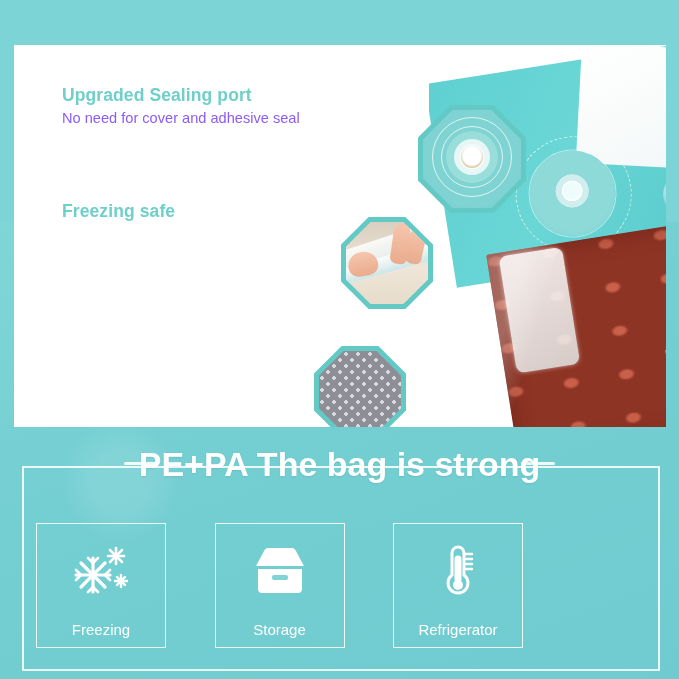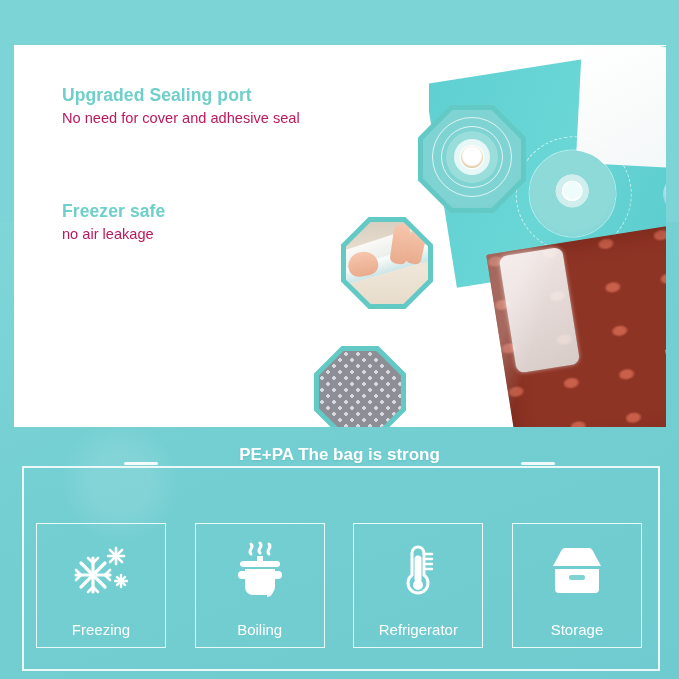--- a/index.html
+++ b/index.html
@@ -34,21 +34,21 @@
   .card{
     position:absolute;left:14px;top:30px;width:652px;height:382px;
     background:#ffffff;overflow:hidden;
   }
   .feat{position:absolute;left:48px;}
   .feat h3{
     margin:0 0 3px 0;font-size:17.5px;font-weight:bold;color:#6fcfca;
     letter-spacing:.1px;white-space:nowrap;
   }
   .feat p{
-    margin:0;font-size:14.6px;line-height:1.26;color:#be185d;white-space:nowrap;
+    margin:0;font-size:14.6px;line-height:1.26;color:#8b5cf6;white-space:nowrap;
   }
   .f1{top:40px;}
   .f2{top:156px;}
   .f3{top:302px;}
 
   
   .oct{
     position:absolute;
     clip-path:polygon(30% 0,70% 0,100% 30%,100% 70%,70% 100%,30% 100%,0 70%,0 30%);
   }
@@ -171,35 +171,35 @@
     opacity:.92;
   }
   .slider::after{
     content:"";position:absolute;left:50%;top:50%;transform:translate(-50%,-50%);
     width:14px;height:14px;border-radius:50%;background:#2aa6c4;opacity:.55;
   }
 
   
   .banner-title{
     position:absolute;left:0;top:430px;width:679px;text-align:center;
-    color:#ffffff;font-size:17px;font-weight:bold;line-height:1.15;
+    color:#ffffff;font-size:34px;font-weight:bold;line-height:1.15;
     text-shadow:0 1px 2px rgba(0,0,0,.08);
   }
   .dash{
     position:absolute;top:447px;width:34px;height:3px;background:rgba(255,255,255,.9);border-radius:2px;
   }
   .dash.l{left:124px;}
   .dash.r{right:124px;}
 
   .panel{
     position:absolute;left:22px;top:451px;width:634px;height:201px;
     border:2px solid rgba(255,255,255,.85);
   }
   .tiles{
-    position:absolute;left:36px;top:508px;width:606px;height:123px;
+    position:absolute;left:36px;top:508px;width:487px;height:123px;
     display:flex;justify-content:space-between;
   }
   .tile{
     width:128px;height:123px;border:1.5px solid rgba(255,255,255,.85);
     position:relative;
   }
   .tile .glyph{
     position:absolute;left:0;right:0;top:14px;height:66px;
     display:flex;align-items:center;justify-content:center;color:#ffffff;
   }
@@ -237,22 +237,21 @@
         <div class="slider"></div>
       </div>
     </div>
 
     <div class="feat f1">
       <h3>Upgraded Sealing port</h3>
       <p>No need for cover and adhesive seal</p>
     </div>
 
     <div class="feat f2">
-      <h3>Freezer safe</h3>
-      <p>no air leakage</p>
+      <h3>Freezing safe</h3>
     </div>
 
 
     <div class="oct oct-ring" id="badge-valve">
       <div class="oct-in">
         <div class="valve-face"></div>
         <div class="valve-ring"></div>
         <div class="valve-ring r2"></div>
       </div>
     </div>
@@ -317,62 +316,44 @@
             <line x1="-6" y1="0" x2="6" y2="0"></line>
               <line x1="0" y1="-6" x2="0" y2="6"></line>
             <line x1="-4" y1="-4" x2="4" y2="4"></line>
               <line x1="-4" y1="4" x2="4" y2="-4"></line>
           </g>
         </svg>
       </div>
       <div class="cap">Freezing</div>
     </div>
 
+
     <div class="tile">
       <div class="glyph">
-        <svg width="62" height="60" viewBox="0 0 62 60" fill="#ffffff">
-          <g fill="none" stroke="#ffffff" stroke-width="3" stroke-linecap="round">
-            <path d="M22 13 C18 9,26 7,22 3"></path>
-            <path d="M31 12 C27 8,35 6,31 2"></path>
-            <path d="M40 13 C36 9,44 7,40 3"></path>
-          </g>
-          <path d="M14 20 h34 a3 3 0 0 1 0 6 H14 a3 3 0 0 1 0-6 z"></path>
-          <path d="M28 15 h6 v5 h-6 z"></path>
-          <path d="M16 28 h30 v18 a8 8 0 0 1 -8 8 H24 a8 8 0 0 1 -8 -8 z"></path>
-          <path d="M13 30 h4 v8 h-4 a4 4 0 0 1 0 -8 z"></path>
-          <path d="M45 30 h4 a4 4 0 0 1 0 8 h-4 z"></path>
-          <path d="M40 30 h4 v20 a6 6 0 0 1 -6 6 v-4 a3 3 0 0 0 2 -3 z" fill="#ffffff"></path>
+        <svg width="60" height="58" viewBox="0 0 60 58" fill="#ffffff">
+          <path d="M18 6 h24 a4 4 0 0 1 3.4 2 L54 24 H6 L14.6 8 A4 4 0 0 1 18 6 z"></path>
+          <path d="M8 27 h44 v20 a4 4 0 0 1 -4 4 H12 a4 4 0 0 1 -4 -4 z"></path>
+          <rect x="22" y="33" width="16" height="5" rx="2" fill="#7fd3d4"></rect>
         </svg>
       </div>
-      <div class="cap">Boiling</div>
+      <div class="cap">Storage</div>
     </div>
 
     <div class="tile">
       <div class="glyph">
         <svg width="54" height="60" viewBox="0 0 54 60" fill="none" stroke="#ffffff" stroke-width="3" stroke-linecap="round">
           <path d="M21 34 V12 a6 6 0 0 1 12 0 V34 a10 10 0 1 1 -12 0 z"></path>
           <line x1="27" y1="18" x2="27" y2="38" stroke-width="7"></line>
           <circle cx="27" cy="44" r="5" fill="#ffffff" stroke="none"></circle>
           <g stroke-width="2.4">
             <line x1="35" y1="13" x2="41" y2="13"></line>
             <line x1="35" y1="18" x2="41" y2="18"></line>
             <line x1="35" y1="23" x2="41" y2="23"></line>
             <line x1="35" y1="28" x2="41" y2="28"></line>
           </g>
         </svg>
       </div>
       <div class="cap">Refrigerator</div>
     </div>
 
-    <div class="tile">
-      <div class="glyph">
-        <svg width="60" height="58" viewBox="0 0 60 58" fill="#ffffff">
-          <path d="M18 6 h24 a4 4 0 0 1 3.4 2 L54 24 H6 L14.6 8 A4 4 0 0 1 18 6 z"></path>
-          <path d="M8 27 h44 v20 a4 4 0 0 1 -4 4 H12 a4 4 0 0 1 -4 -4 z"></path>
-          <rect x="22" y="33" width="16" height="5" rx="2" fill="#7fd3d4"></rect>
-        </svg>
-      </div>
-      <div class="cap">Storage</div>
-    </div>
-
   </div>
 
 </div>
 
 </body></html>

